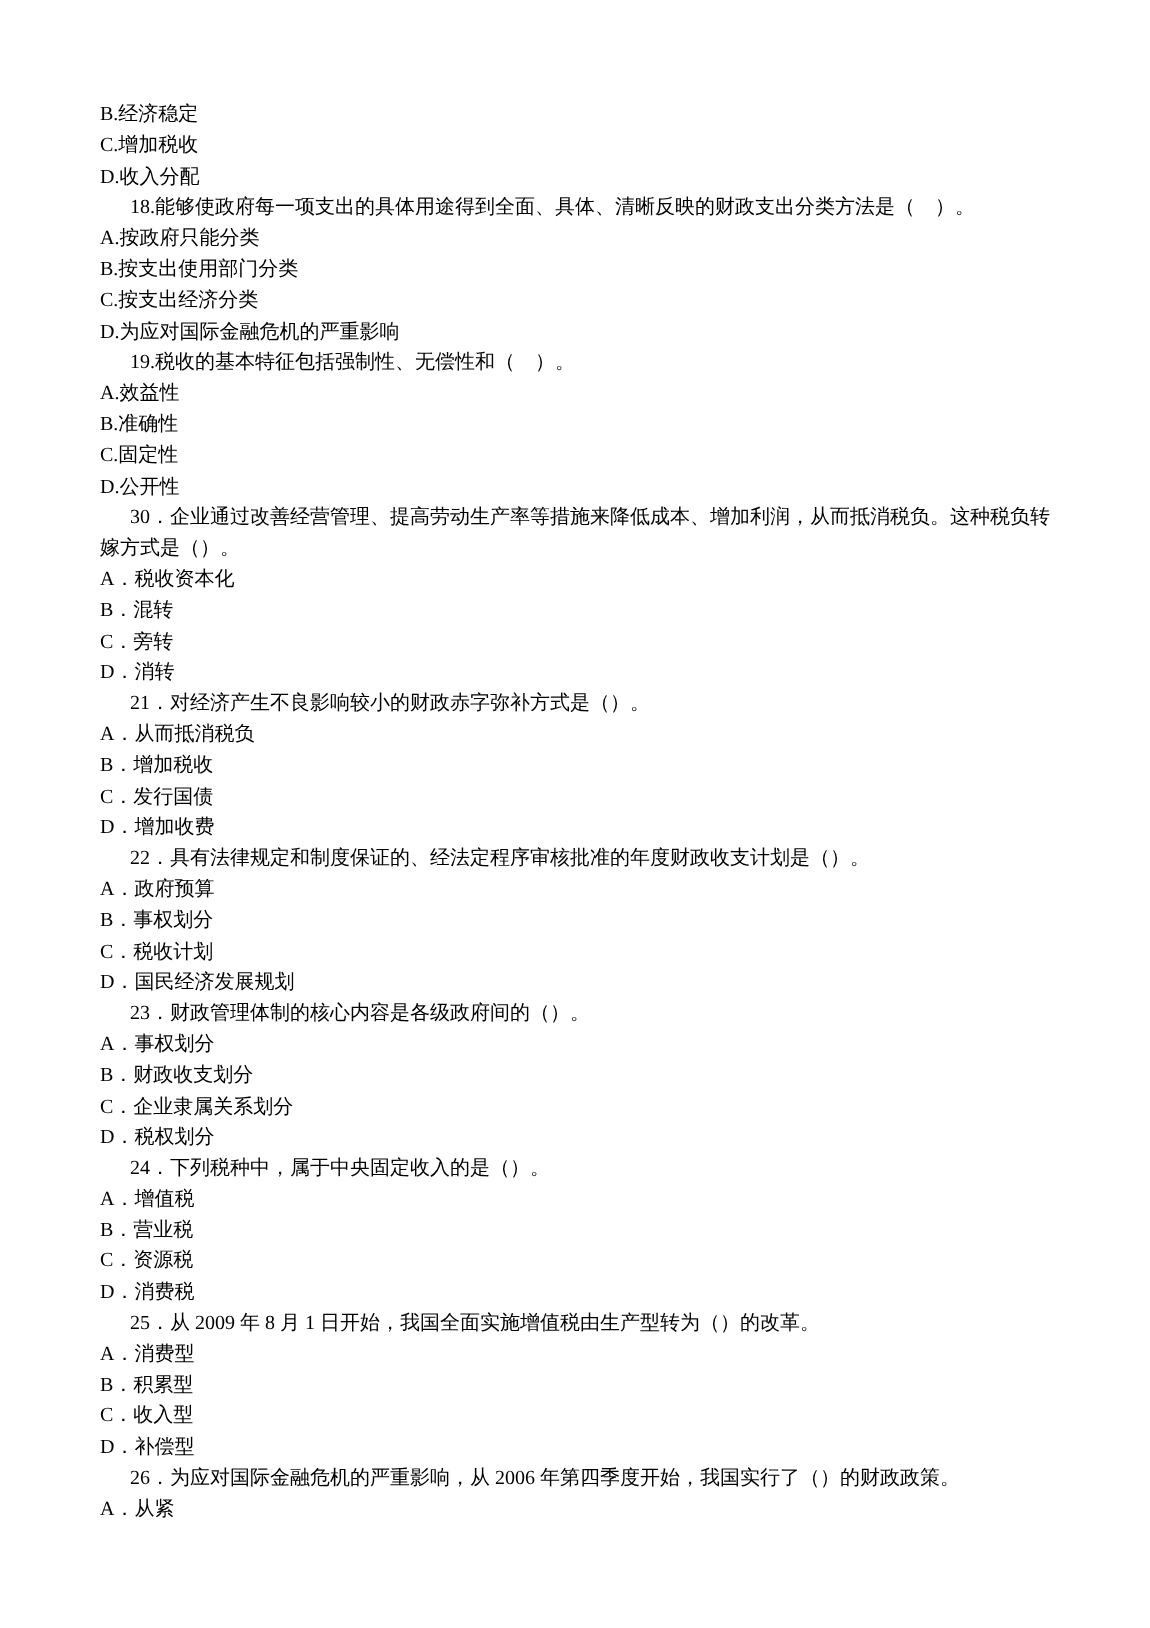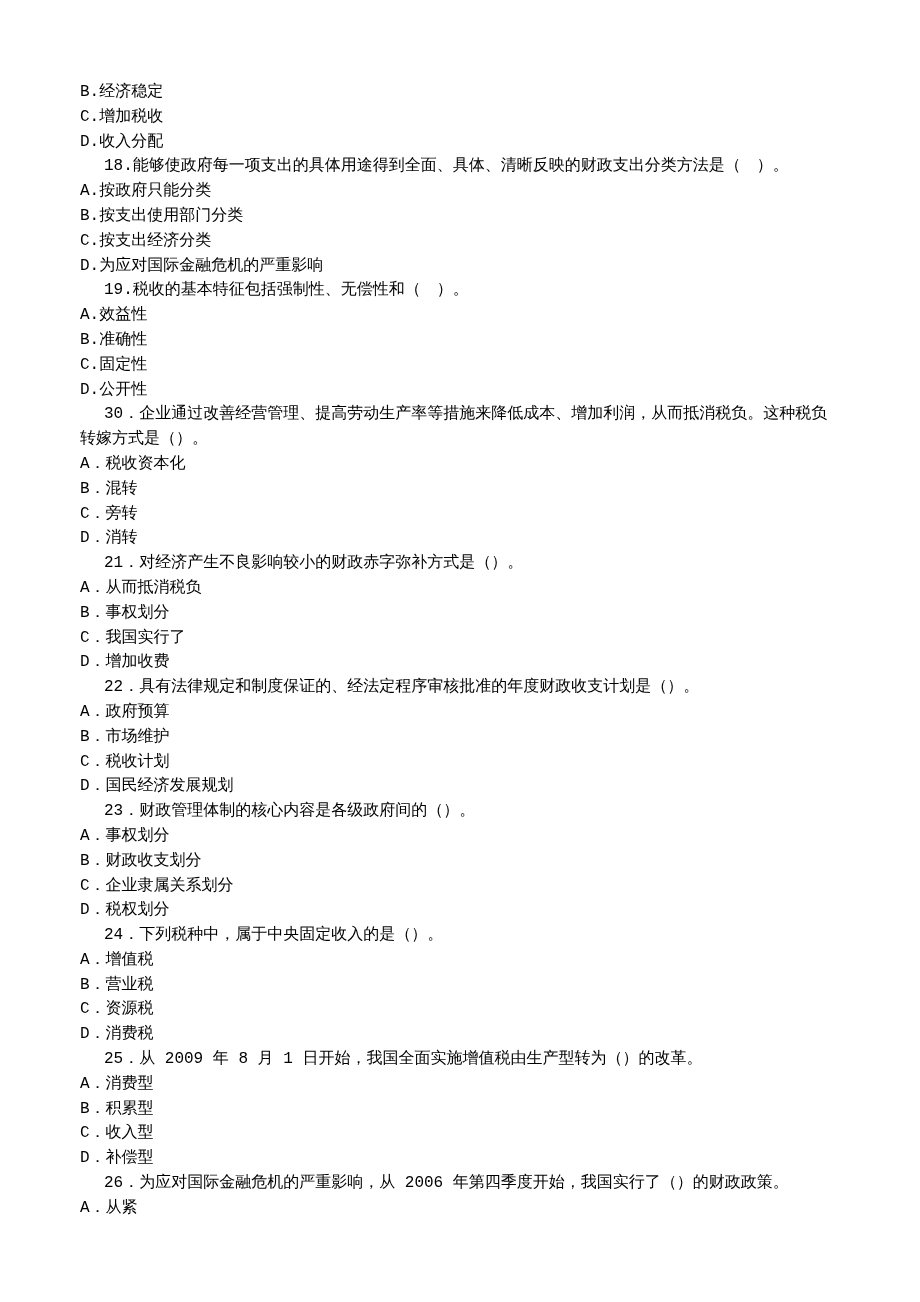--- a/index.html
+++ b/index.html
@@ -8,21 +8,20 @@
     font-family: "SimSun", "宋体", serif;
     font-size: 16px;
     line-height: 1.55;
     color: #000;
     background: #fff;
     width: 920px;
     box-sizing: border-box;
   }
   .line {
     white-space: pre-wrap;
-    font-family: Liberation Mono, monospace;
   }
   .qline {
     text-indent: 1.5em;
   }
 </style>
 </head>
 <body>
 
 <div class="line">B.经济稳定</div>
 <div class="line">C.增加税收</div>
@@ -41,27 +40,27 @@
 <div class="line">D.公开性</div>
 
 <div class="line qline">30．企业通过改善经营管理、提高劳动生产率等措施来降低成本、增加利润，从而抵消税负。这种税负转嫁方式是（）。</div>
 <div class="line">A．税收资本化</div>
 <div class="line">B．混转</div>
 <div class="line">C．旁转</div>
 <div class="line">D．消转</div>
 
 <div class="line qline">21．对经济产生不良影响较小的财政赤字弥补方式是（）。</div>
 <div class="line">A．从而抵消税负</div>
-<div class="line">B．事权划分</div>
-<div class="line">C．我国实行了</div>
+<div class="line">B．增加税收</div>
+<div class="line">C．发行国债</div>
 <div class="line">D．增加收费</div>
 
 <div class="line qline">22．具有法律规定和制度保证的、经法定程序审核批准的年度财政收支计划是（）。</div>
 <div class="line">A．政府预算</div>
-<div class="line">B．市场维护</div>
+<div class="line">B．事权划分</div>
 <div class="line">C．税收计划</div>
 <div class="line">D．国民经济发展规划</div>
 
 <div class="line qline">23．财政管理体制的核心内容是各级政府间的（）。</div>
 <div class="line">A．事权划分</div>
 <div class="line">B．财政收支划分</div>
 <div class="line">C．企业隶属关系划分</div>
 <div class="line">D．税权划分</div>
 
 <div class="line qline">24．下列税种中，属于中央固定收入的是（）。</div>

